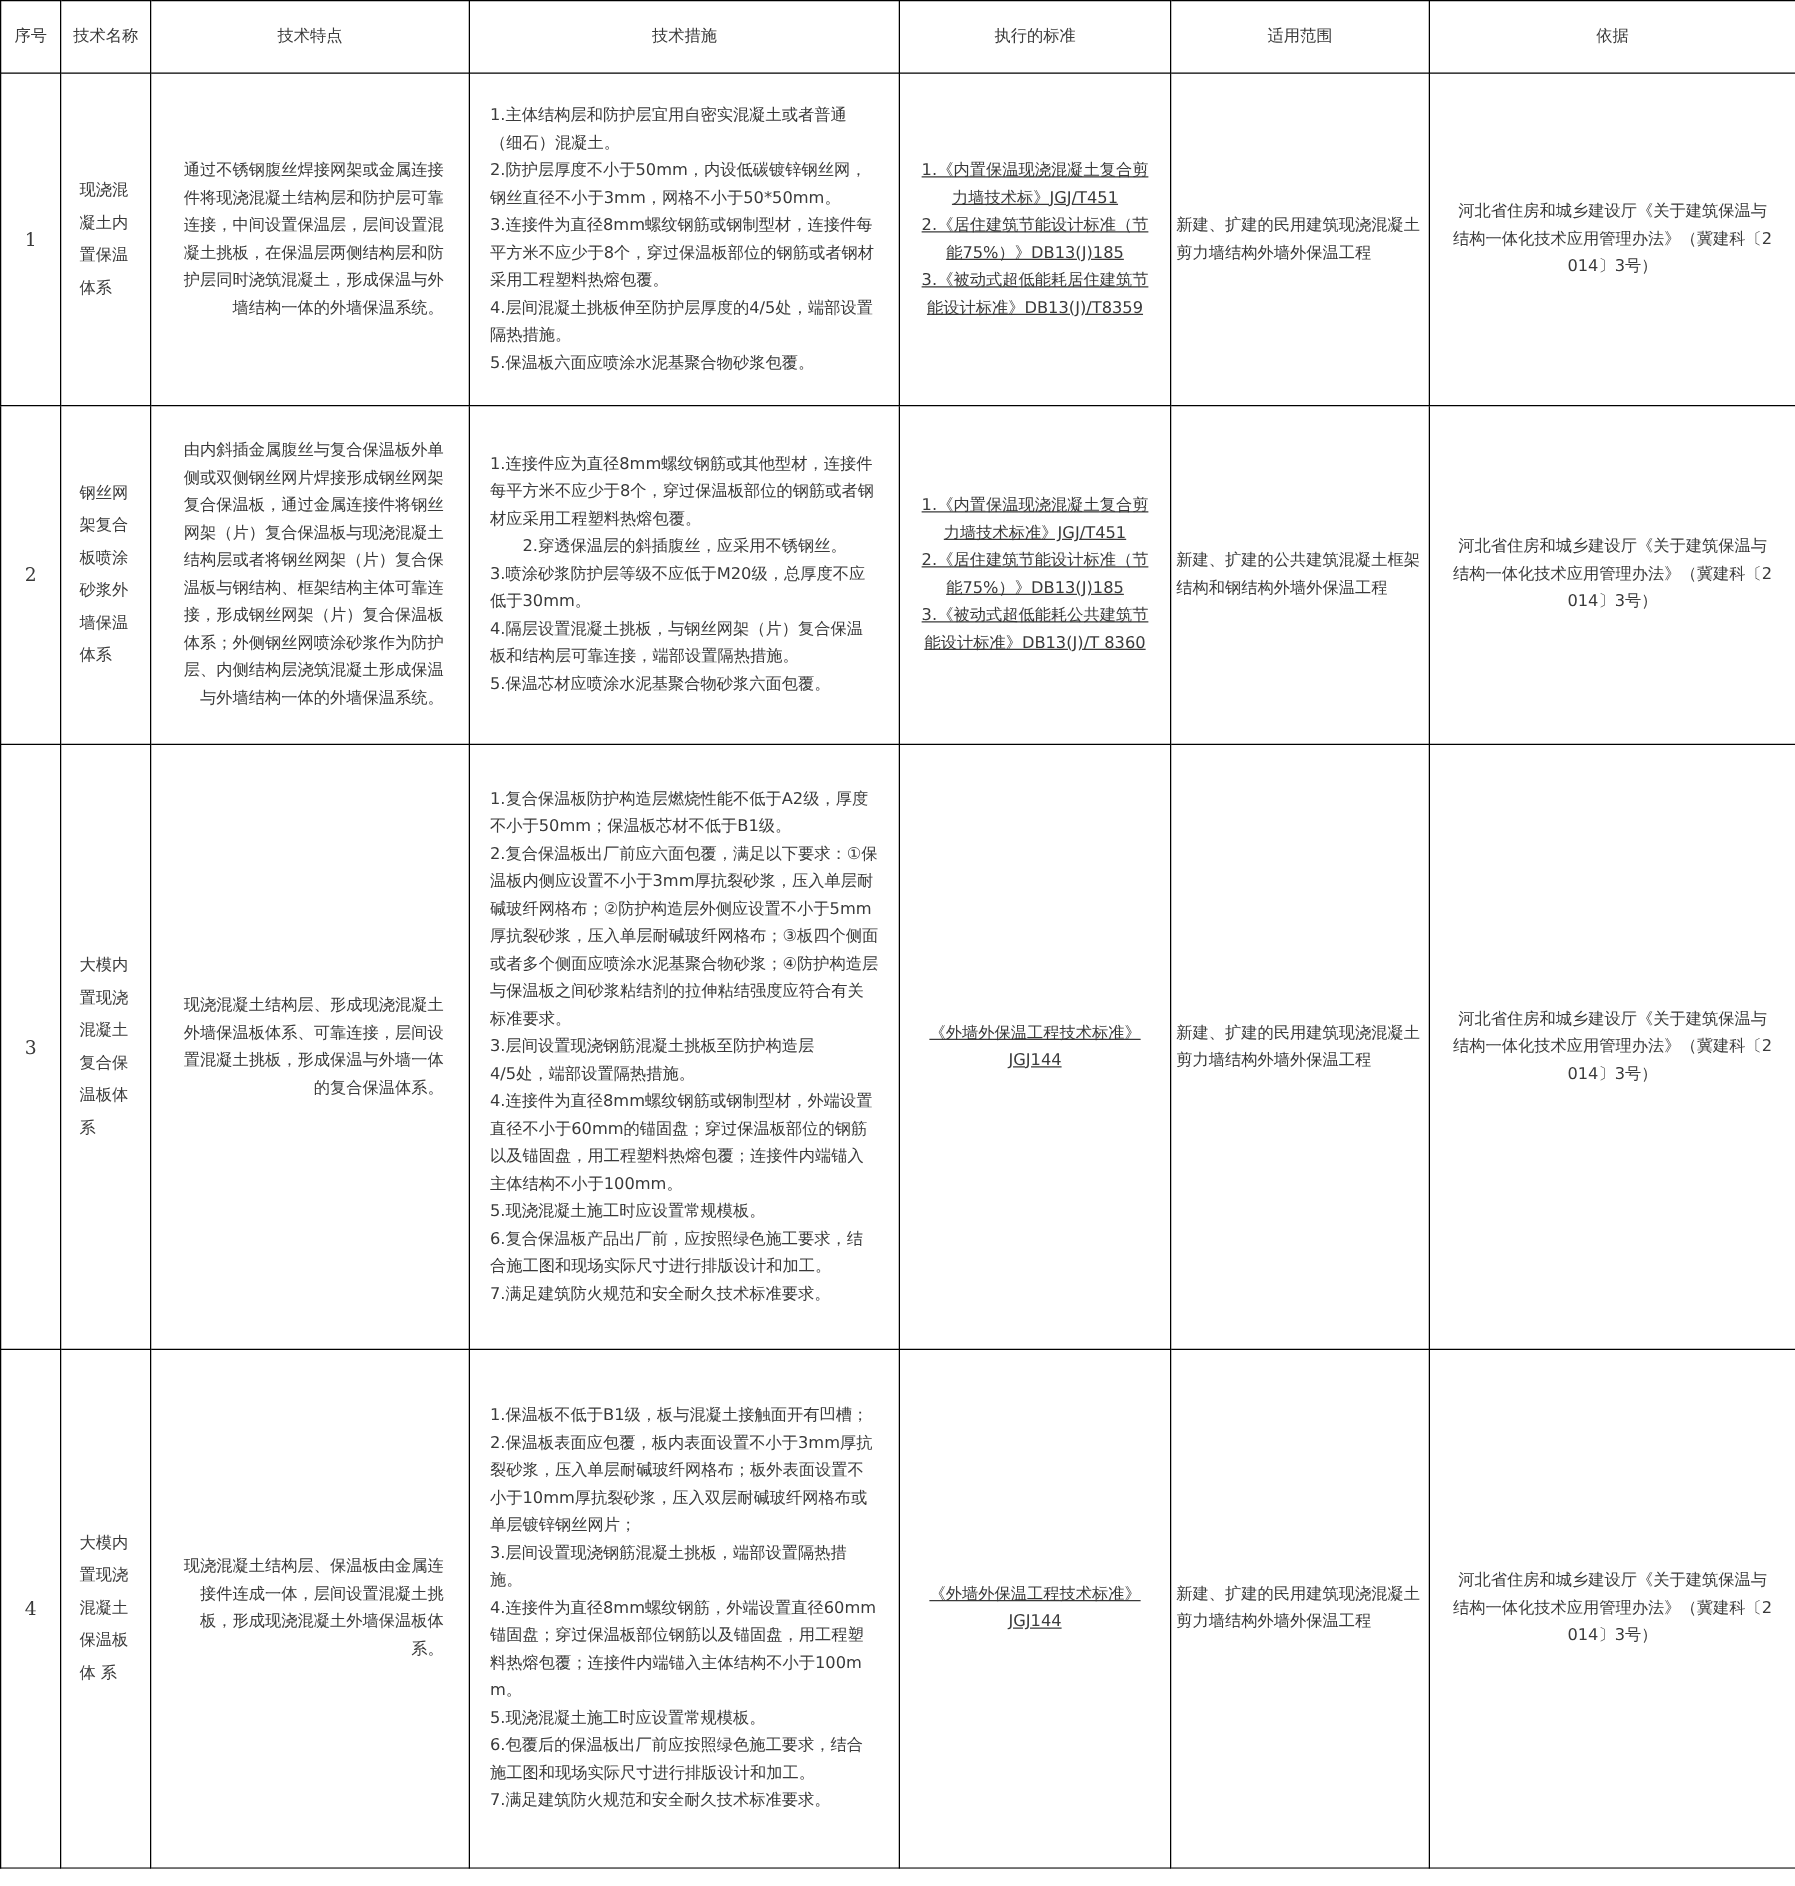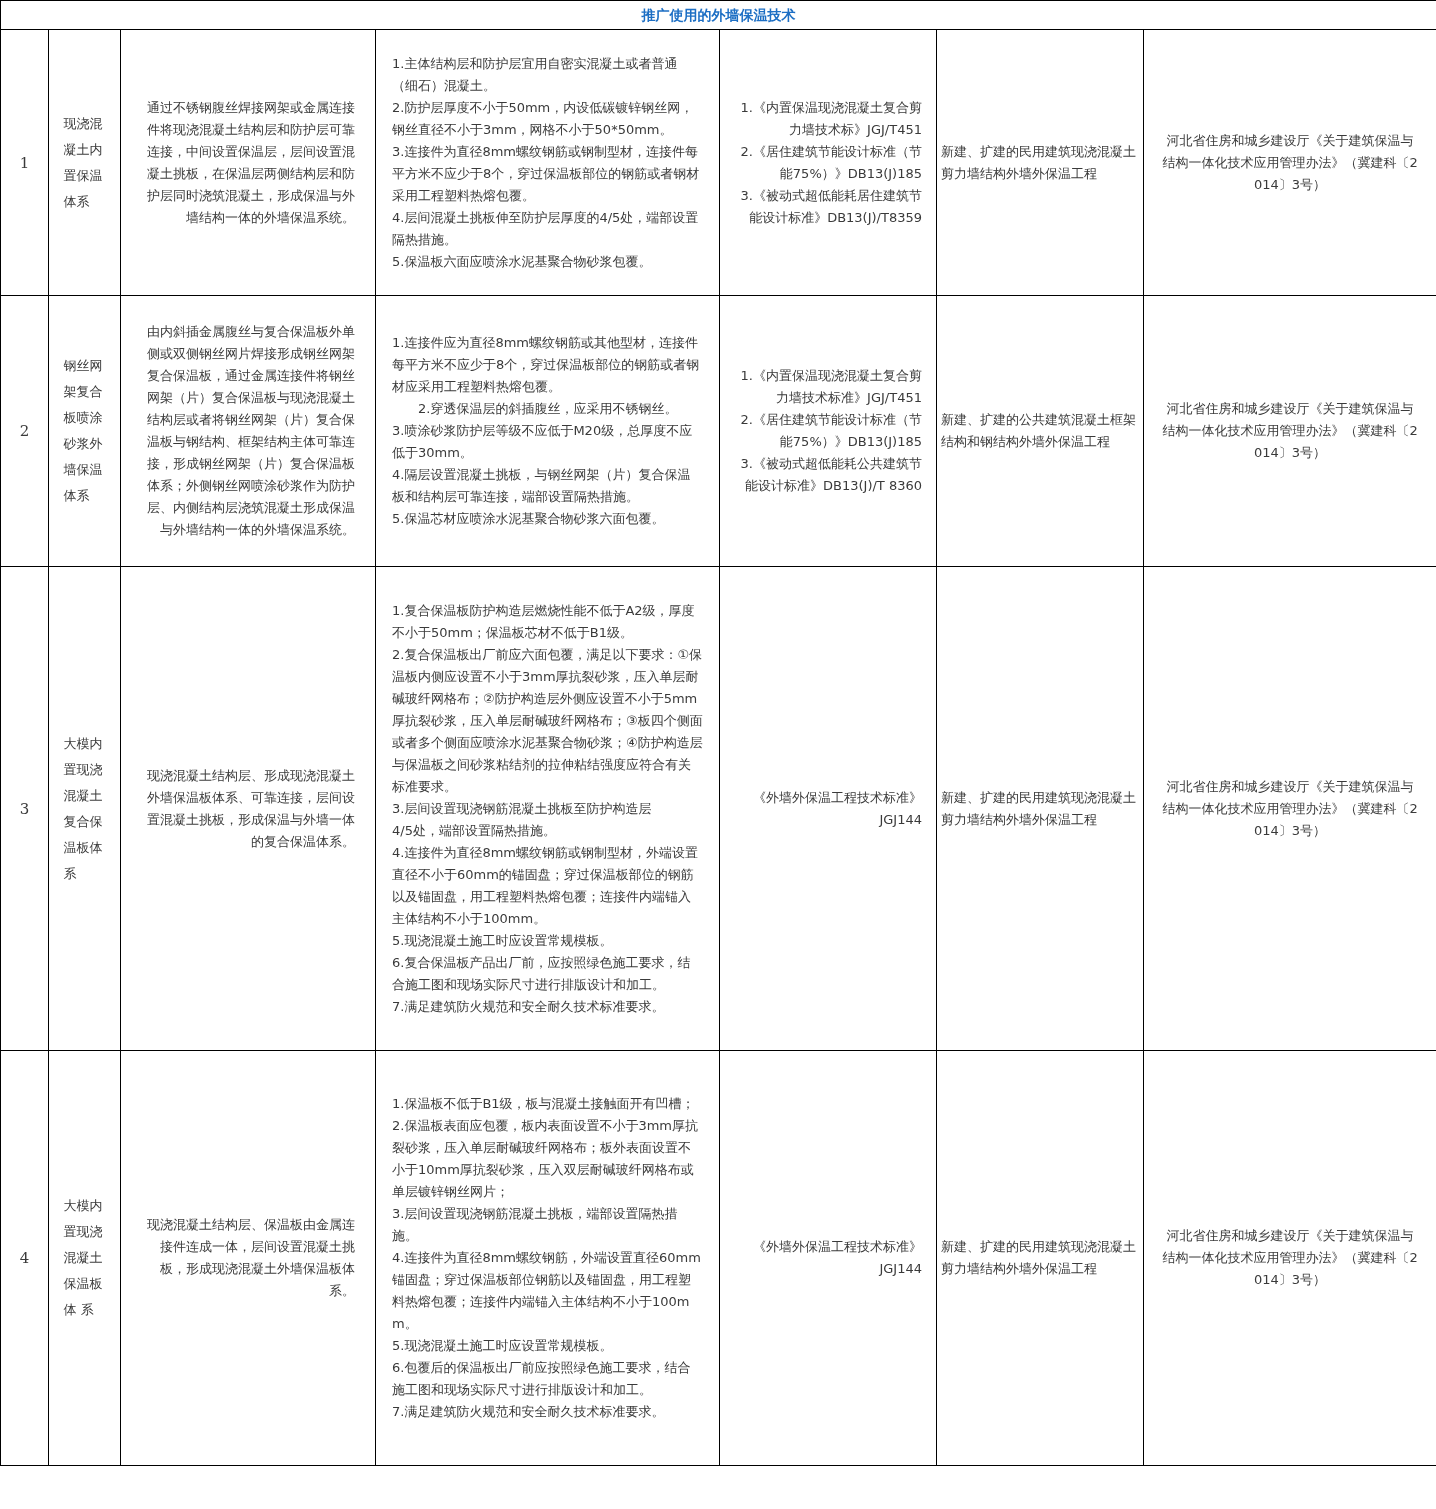--- a/index.html
+++ b/index.html
@@ -43,21 +43,21 @@
   td.c-name .name-inner{
     display:inline-block;
     width:42px;
     text-align:left;
     word-break:break-all;
     line-height:26px;
     white-space:pre-wrap;
   }
   td.c-feat{padding:0 20px;text-align:right;white-space:pre-wrap;}
   td.c-meas{padding:0 16px;text-align:left;white-space:pre-wrap;}
-  td.c-std{padding:0 14px;text-align:right;white-space:pre-wrap;}
+  td.c-std{padding:0 14px;text-align:center;white-space:pre-wrap;text-decoration:underline;}
   td.c-scope{padding:0 4px;text-align:left;white-space:pre-wrap;}
   td.c-basis{padding:0 18px;text-align:center;white-space:pre-wrap;}
   tr.r1 td{height:263px;}
   tr.r2 td{height:268px;}
   tr.r3 td{height:481px;}
   tr.r4 td{height:412px;}
 </style>
 </head>
 <body>
 
@@ -66,22 +66,28 @@
     <colgroup>
       <col style="width:48px">
         <col style="width:72px">
         <col style="width:255px">
       <col style="width:344px">
         <col style="width:217px">
         <col style="width:207px">
       <col style="width:293px">
     </colgroup>
     <tbody>
-      <tr>
-        <td class="title-cell" colspan="7">推广使用的外墙保温技术</td>
+      <tr class="head-row">
+        <td>序号</td>
+        <td>技术名称</td>
+        <td>技术特点</td>
+        <td>技术措施</td>
+        <td>执行的标准</td>
+        <td>适用范围</td>
+        <td>依据</td>
       </tr>
 
       <tr class="r1">
         <td class="c-no">1</td>
         <td class="c-name"><span class="name-inner">现浇混凝土内置保温体系</span></td>
         <td class="c-feat">通过不锈钢腹丝焊接网架或金属连接件将现浇混凝土结构层和防护层可靠连接，中间设置保温层，层间设置混凝土挑板，在保温层两侧结构层和防护层同时浇筑混凝土，形成保温与外墙结构一体的外墙保温系统。</td>
         <td class="c-meas">1.主体结构层和防护层宜用自密实混凝土或者普通（细石）混凝土。
 2.防护层厚度不小于50mm，内设低碳镀锌钢丝网，钢丝直径不小于3mm，网格不小于50*50mm。
 3.连接件为直径8mm螺纹钢筋或钢制型材，连接件每平方米不应少于8个，穿过保温板部位的钢筋或者钢材采用工程塑料热熔包覆。
 4.层间混凝土挑板伸至防护层厚度的4/5处，端部设置隔热措施。

